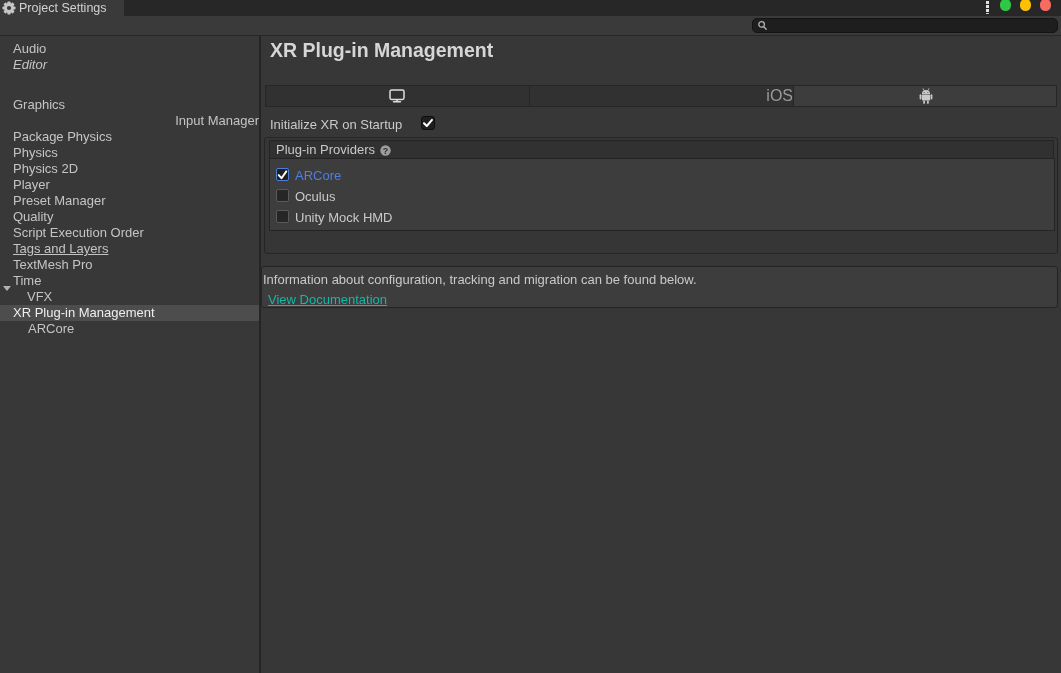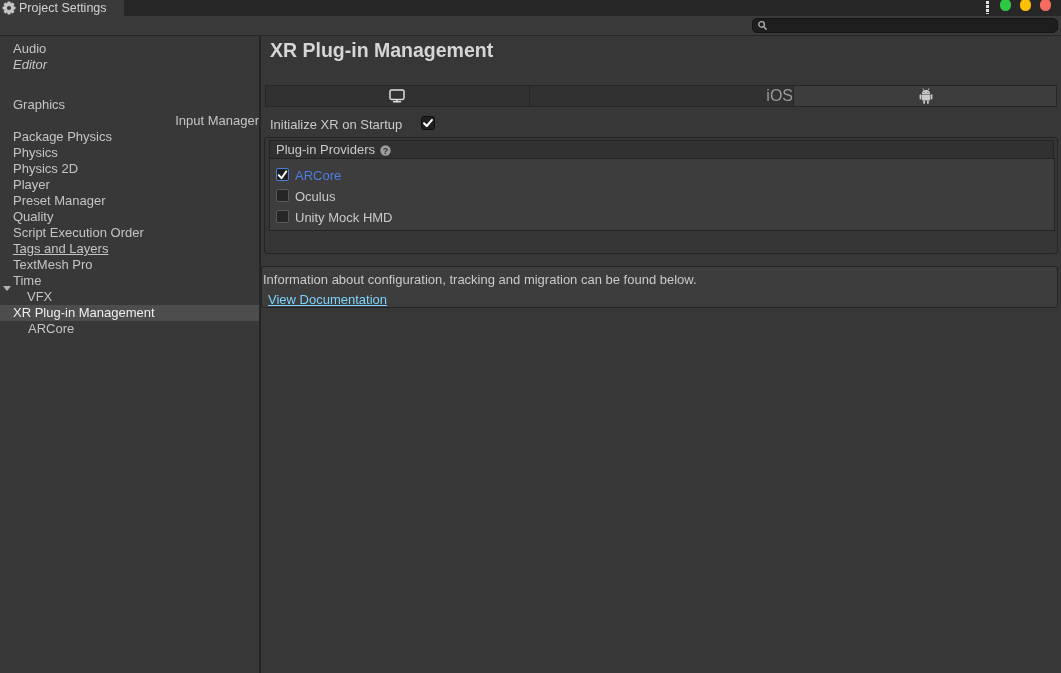--- a/index.html
+++ b/index.html
@@ -125,13 +125,13 @@
 <div class="abs" style="left:295px;top:168px;font-size:13px;color:#4f7ee2;">ARCore</div>
 
 <div class="abs" style="left:276px;top:189px;width:13px;height:13px;background:#262626;border:1px solid #5a5a5a;border-radius:2px;"></div>
 <div class="abs" style="left:295px;top:189px;font-size:13px;color:#c9c9c9;">Oculus</div>
 
 <div class="abs" style="left:276px;top:210px;width:13px;height:13px;background:#262626;border:1px solid #5a5a5a;border-radius:2px;"></div>
 <div class="abs" style="left:295px;top:210px;font-size:13px;color:#c9c9c9;">Unity Mock HMD</div>
 
 <div class="abs" style="left:261px;top:266px;width:797px;height:42px;background:#3d3d3d;border:1px solid #242424;border-radius:3px;"></div>
 <div class="abs" style="left:263px;top:272px;font-size:13px;color:#c9c9c9;">Information about configuration, tracking and migration can be found below.</div>
-<div class="abs" style="left:268px;top:292px;font-size:13px;color:#7dd3fc;text-decoration:underline;">View Documentation</div>
+<div class="abs" style="left:268px;top:292px;font-size:13px;color:#14b8a6;text-decoration:underline;">View Documentation</div>
 
 </body></html>

